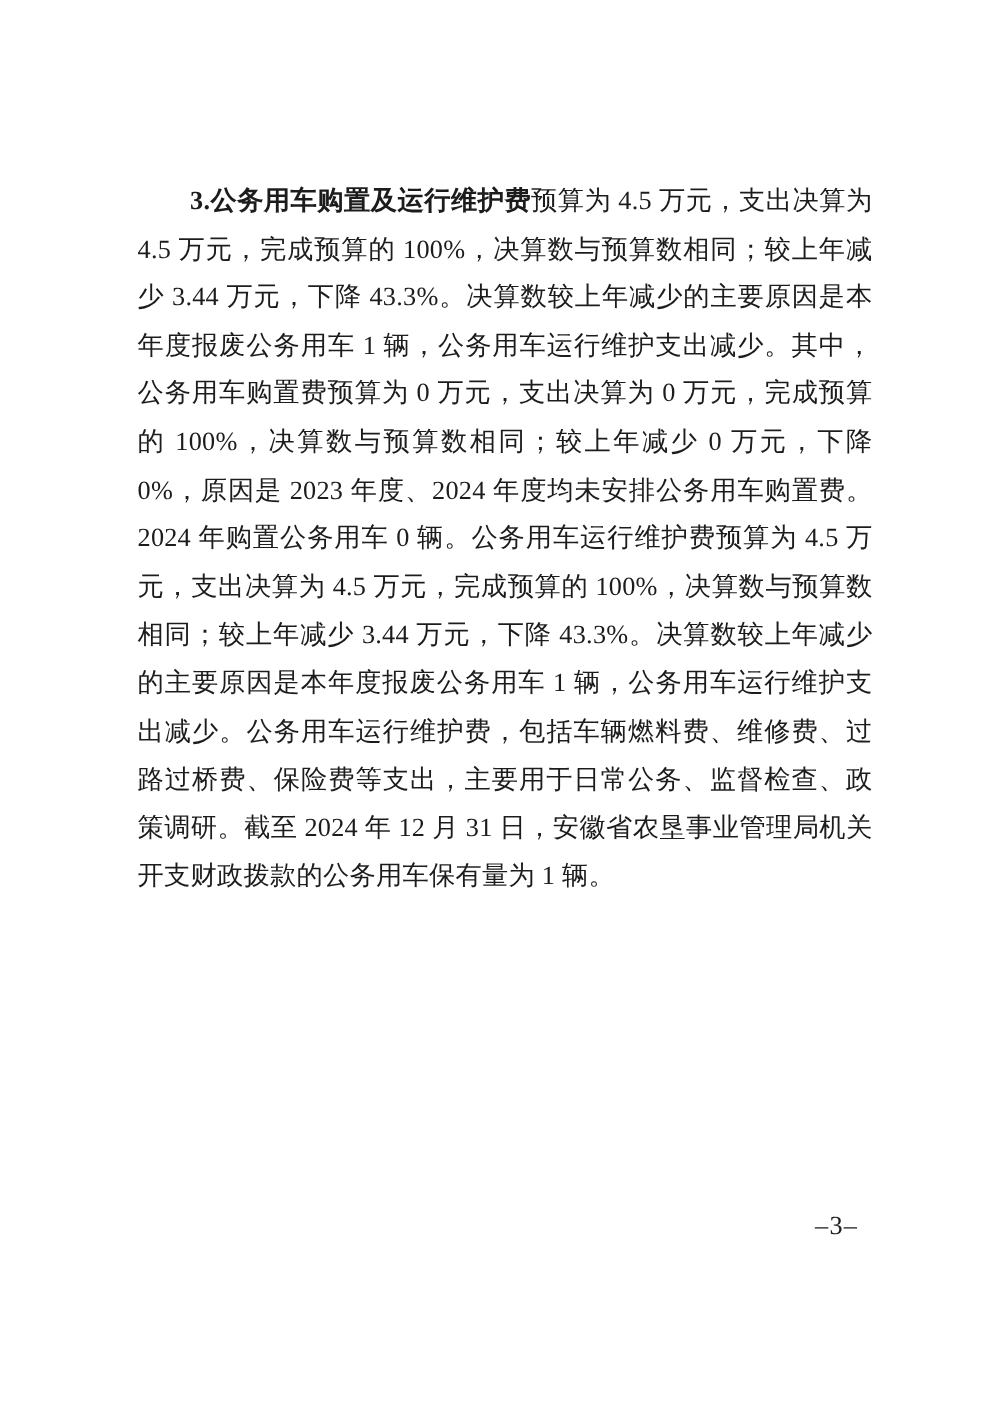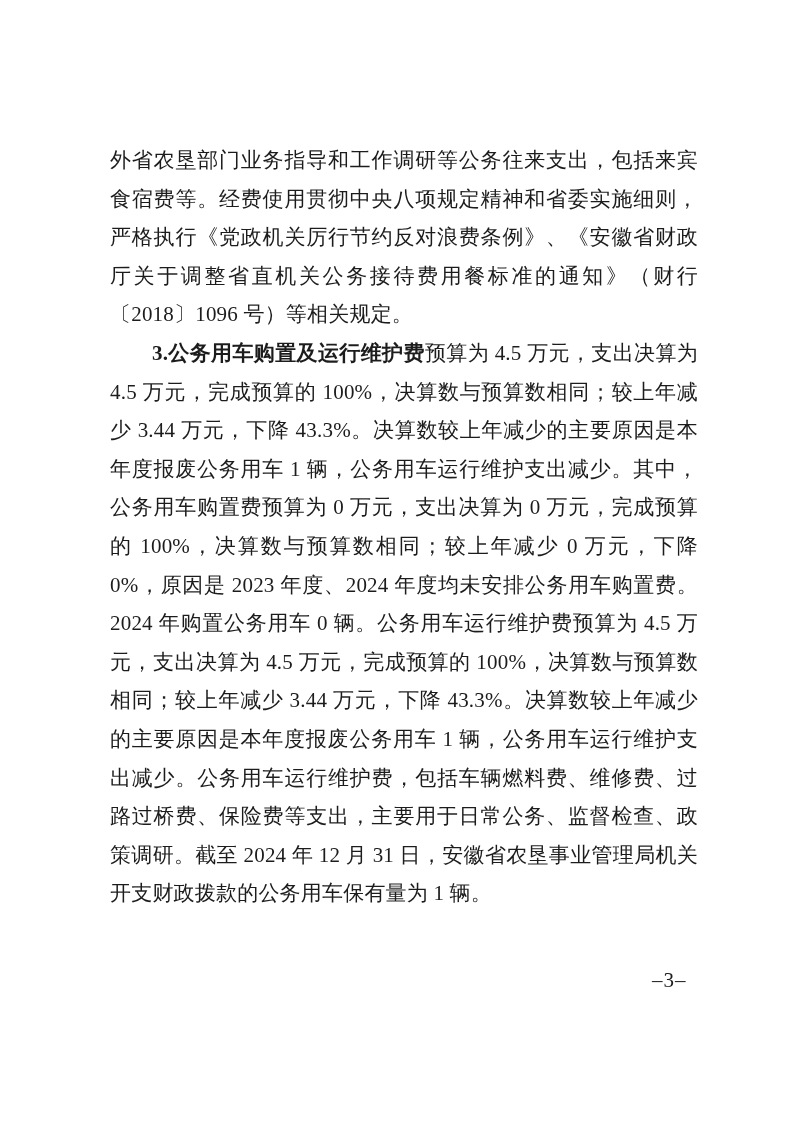--- a/index.html
+++ b/index.html
@@ -48,21 +48,20 @@
     white-space: nowrap;
   }
 </style>
 </head>
 <body>
 
 <div class="page">
 
   <div class="content">
 
-    <p class="para">外省农垦部门业务指导和工作调研等公务往来支出，包括来宾食宿费等。经费使用贯彻中央八项规定精神和省委实施细则，严格执行《党政机关厉行节约反对浪费条例》、《安徽省财政厅关于调整省直机关公务接待费用餐标准的通知》（财行〔2018〕1096 号）等相关规定。</p>
 
     <p class="para indent"><span class="lead-bold">3.公务用车购置及运行维护费</span><span>预算为 4.5 万元，支出决算为 4.5 万元，完成预算的 100%，决算数与预算数相同；较上年减少 3.44 万元，下降 43.3%。决算数较上年减少的主要原因是本年度报废公务用车 1 辆，公务用车运行维护支出减少。其中，公务用车购置费预算为 0 万元，支出决算为 0 万元，完成预算的 100%，决算数与预算数相同；较上年减少 0 万元，下降 0%，原因是 2023 年度、2024 年度均未安排公务用车购置费。2024 年购置公务用车 0 辆。公务用车运行维护费预算为 4.5 万元，支出决算为 4.5 万元，完成预算的 100%，决算数与预算数相同；较上年减少 3.44 万元，下降 43.3%。决算数较上年减少的主要原因是本年度报废公务用车 1 辆，公务用车运行维护支出减少。公务用车运行维护费，包括车辆燃料费、维修费、过路过桥费、保险费等支出，主要用于日常公务、监督检查、政策调研。截至 2024 年 12 月 31 日，安徽省农垦事业管理局机关开支财政拨款的公务用车保有量为 1 辆。</span></p>
 
   </div>
 
   <div class="page-number">–3–</div>
 
 </div>
 
 </body></html>

